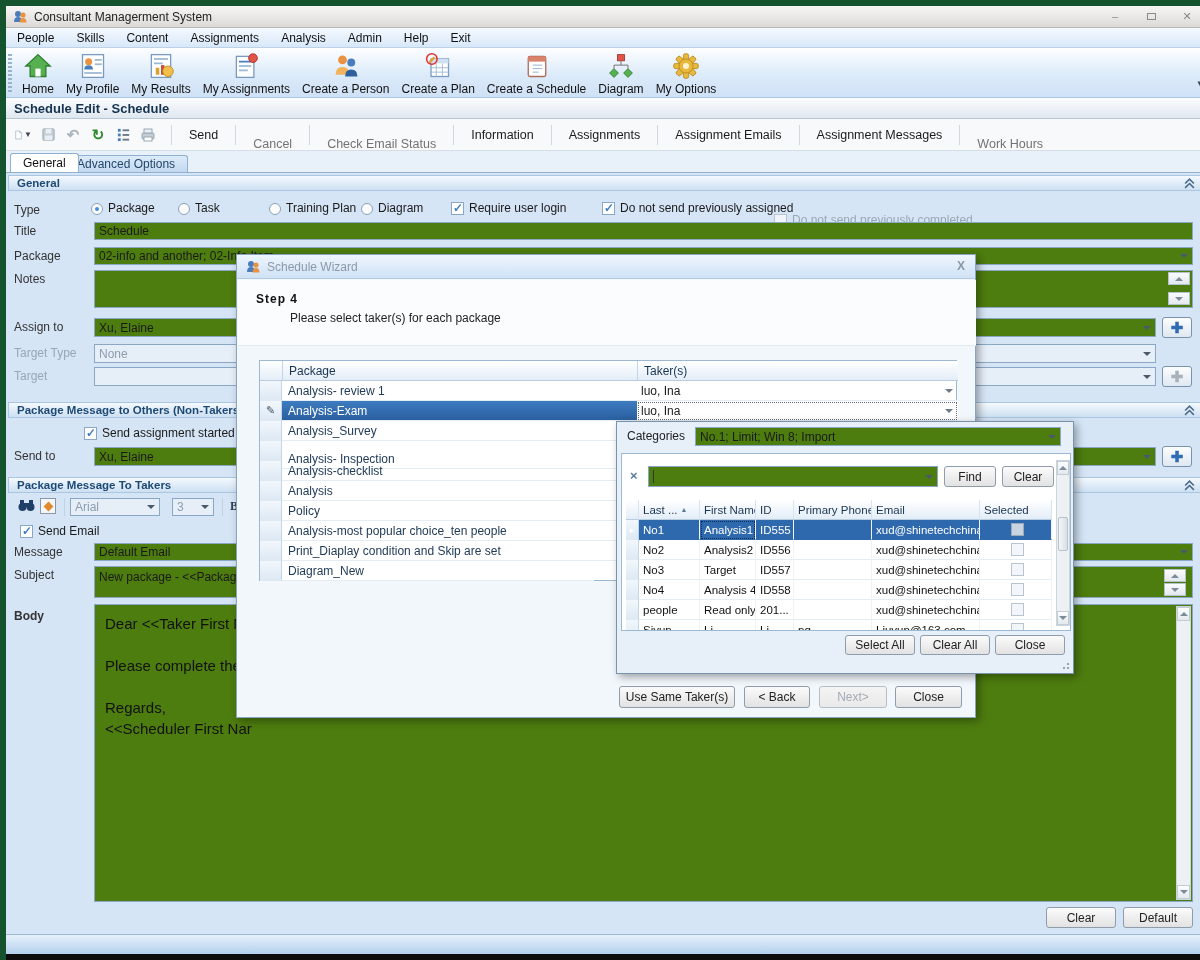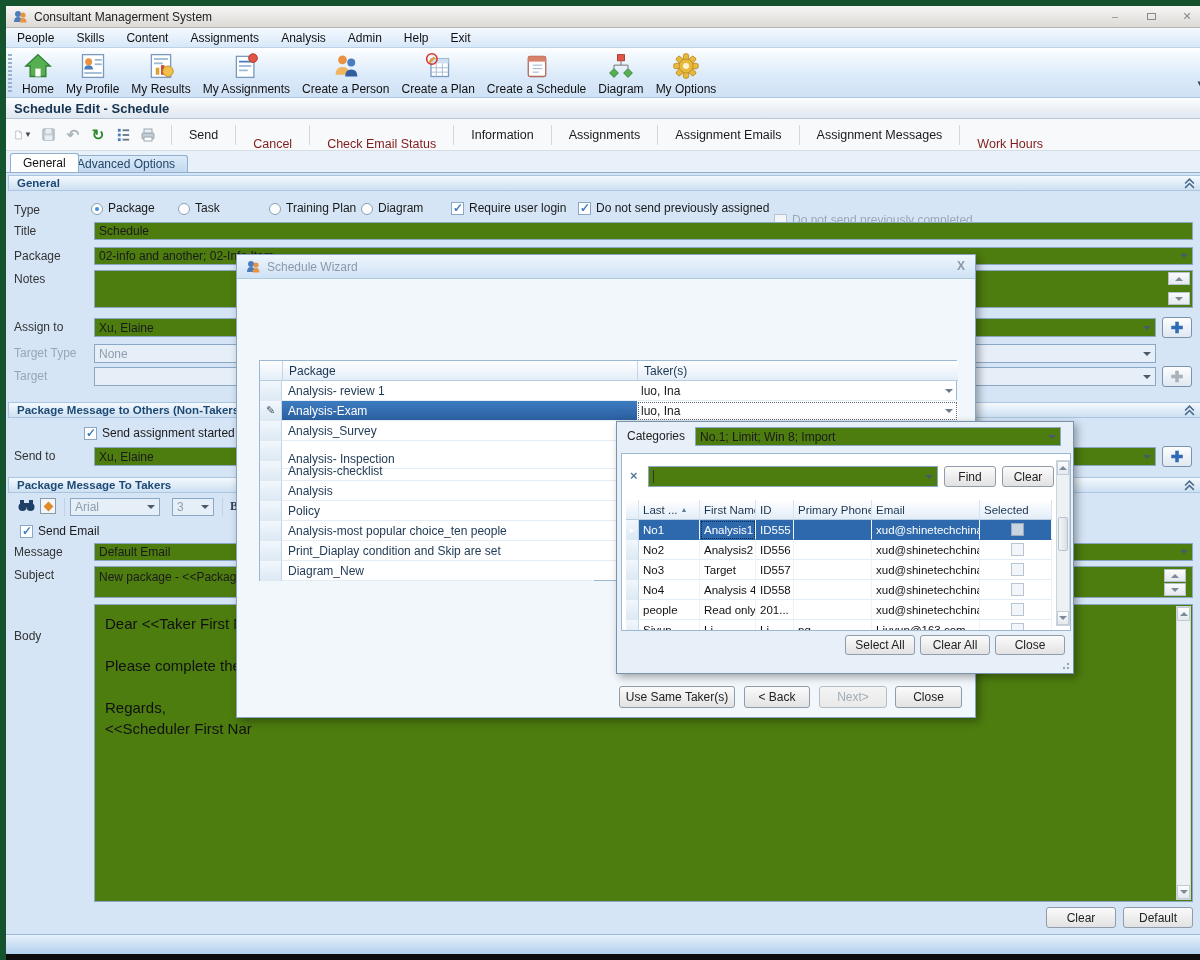--- a/index.html
+++ b/index.html
@@ -23,21 +23,21 @@
   .tbtn .ticon { width:30px; height:30px; display:flex; align-items:center; justify-content:center; }
   .tbtn .tlabel { font-size:12px; color:#111; margin-top:1px; white-space:nowrap; }
   .toolbar-overflow { position:absolute; right:4px; top:30px; color:#3a4a5a; font-size:9px; }
 
   .pageheader { position:absolute; left:0; top:92px; width:1200px; height:21px; background:linear-gradient(#fcfdfe,#dfe7f0); border-bottom:1px solid #b8c6d6; display:flex; align-items:center; padding-left:8px; font-weight:bold; font-size:13px; color:#15324f; }
 
   .edittoolbar { position:absolute; left:0; top:113px; width:1200px; height:32px; background:#f8f9fa; border-bottom:1px solid #d6dde5; display:flex; align-items:center; padding-left:8px; }
   .eicon { width:18px; height:18px; margin-right:7px; display:flex; align-items:center; justify-content:center; }
   .esep { width:1px; height:20px; background:#d0d7de; margin:0 7px; }
   .ebtn { padding:0 10px; font-size:12.5px; color:#1a1a1a; white-space:nowrap; }
-  .ebtn.disabled { color:#7f1d1d;margin-top:19px; }
+  .ebtn.disabled { color:#737373;margin-top:19px; }
 
   .tabsbar { position:absolute; left:0; top:145px; width:1200px; height:21px; background:#e8f0f9; }
   .tab { position:absolute; top:2px; height:19px; padding:0 12px; display:flex; align-items:center; font-size:12px; border:1px solid #8fb0cf; border-bottom:none; border-radius:3px 3px 0 0; }
   .tab.active { left:4px; background:#fff; z-index:2; color:#111; }
   .tab.inactive { left:58px; background:linear-gradient(#dcebf9,#c3d9ef); color:#23466b; top:4px; height:17px; }
 
   .panel { position:absolute; left:0; top:166px; width:1200px; height:762px; background:#d5e5f6; border-top:1px solid #8fb0cf; }
 
   .group-header { position:absolute; left:2px; width:1196px; height:16px; background:linear-gradient(#f4f9fe,#cde0f2); border:1px solid #aac6e0; display:flex; align-items:center; padding-left:8px; color:#1d4a75; font-weight:bold; font-size:11.5px; }
   .chevron-dbl { position:absolute; right:8px; top:2px; }
@@ -330,21 +330,21 @@
             <path d="M1 5 L5 1 L9 5 M1 9 L5 5 L9 9" fill="none" stroke="#4a6a8a" stroke-width="1.4"></path>
           </svg></span>
     </div>
 
     <span class="flabel" style="top:30px;">Type</span>
     <span class="abs" style="left:85px;top:28px;"><span class="radio selected"></span><span class="cb-label">Package</span></span>
     <span class="abs" style="left:172px;top:28px;"><span class="radio"></span><span class="cb-label">Task</span></span>
     <span class="abs" style="left:263px;top:28px;"><span class="radio"></span><span class="cb-label">Training Plan</span></span>
     <span class="abs" style="left:355px;top:28px;"><span class="radio"></span><span class="cb-label">Diagram</span></span>
     <span class="abs" style="left:445px;top:28px;"><span class="cb checked"></span><span class="cb-label">Require user login</span></span>
-    <span class="abs" style="left:572px;top:28px;"><span class="cb checked"></span><span class="cb-label">Do not send previously assigned</span></span>
+    <span class="abs" style="left:596px;top:28px;"><span class="cb checked"></span><span class="cb-label">Do not send previously assigned</span></span>
     <span class="abs" style="left:768px;top:28px;margin-top:12px;"><span class="cb disabled"></span><span class="cb-label disabled">Do not send previously completed</span></span>
 
     <span class="flabel" style="top:51px;">Title</span>
     <div class="tinput" style="left:88px;top:49px;width:1099px;height:18px;">
         <span>Schedule</span>
       </div>
 
     <span class="flabel" style="top:76px;">Package</span>
     <div class="combo" style="left:88px;top:74px;width:1099px;height:18px;">
         <span>02-info and another; 02-Info Item</span>
@@ -443,21 +443,21 @@
     <div class="tinput" style="left:88px;top:393px;width:1099px;height:32px;align-items:flex-start;padding-top:3px;">
         <span>New package - &lt;&lt;Package/Pla</span>
       </div>
     <span class="spin-btn" style="left:1158px;top:396px;">
         <span class="tri-up"></span>
       </span>
     <span class="spin-btn" style="left:1158px;top:410px;">
         <span class="tri-dn"></span>
       </span>
 
-    <span class="flabel" style="top:456px;">Body</span>
+    <span class="flabel" style="top:436px;font-weight:bold;">Body</span>
     <div class="tinput" style="left:88px;top:431px;width:1099px;height:298px;align-items:flex-start;padding:8px 20px 8px 10px;">
       <div class="bodytext">
         <div>Dear &lt;&lt;Taker First Na</div>
         <div style="min-height:21px;"></div>
         <div>Please complete the f</div>
         <div style="min-height:21px;"></div>
         <div>Regards,</div>
         <div>&lt;&lt;Scheduler First Nar</div>
       </div>
     </div>
@@ -484,20 +484,24 @@
         <svg width="16" height="16" viewBox="0 0 16 16">
             <circle cx="6" cy="5" r="3" fill="#4a7dbd"></circle>
             <path d="M2 13 q0-5 4-5 q4 0 4 5 Z" fill="#4a7dbd"></path>
             <circle cx="11" cy="6" r="2.6" fill="#e89242"></circle>
             <path d="M7.5 13.5 q0-4.5 3.5-4.5 q3.5 0 3.5 4.5 Z" fill="#e89242"></path>
           </svg>
       </span>
       <span class="wizard-title">Schedule Wizard</span>
       <span class="wizard-close">X</span>
     </div>
+    <div class="step-area">
+      <span class="step-title">Step 4</span>
+      <span class="step-instr">Please select taker(s) for each package</span>
+    </div>
 
     <div class="wtable">
 
       <div class="wth" style="left:0;width:22px;"></div>
       <div class="wth" style="left:22px;width:355px;border-left:1px solid #c3d5e6;">
           <span>Package</span>
         </div>
       <div class="wth" style="left:377px;width:321px;border-left:1px solid #c3d5e6;">
           <span>Taker(s)</span>
         </div>

